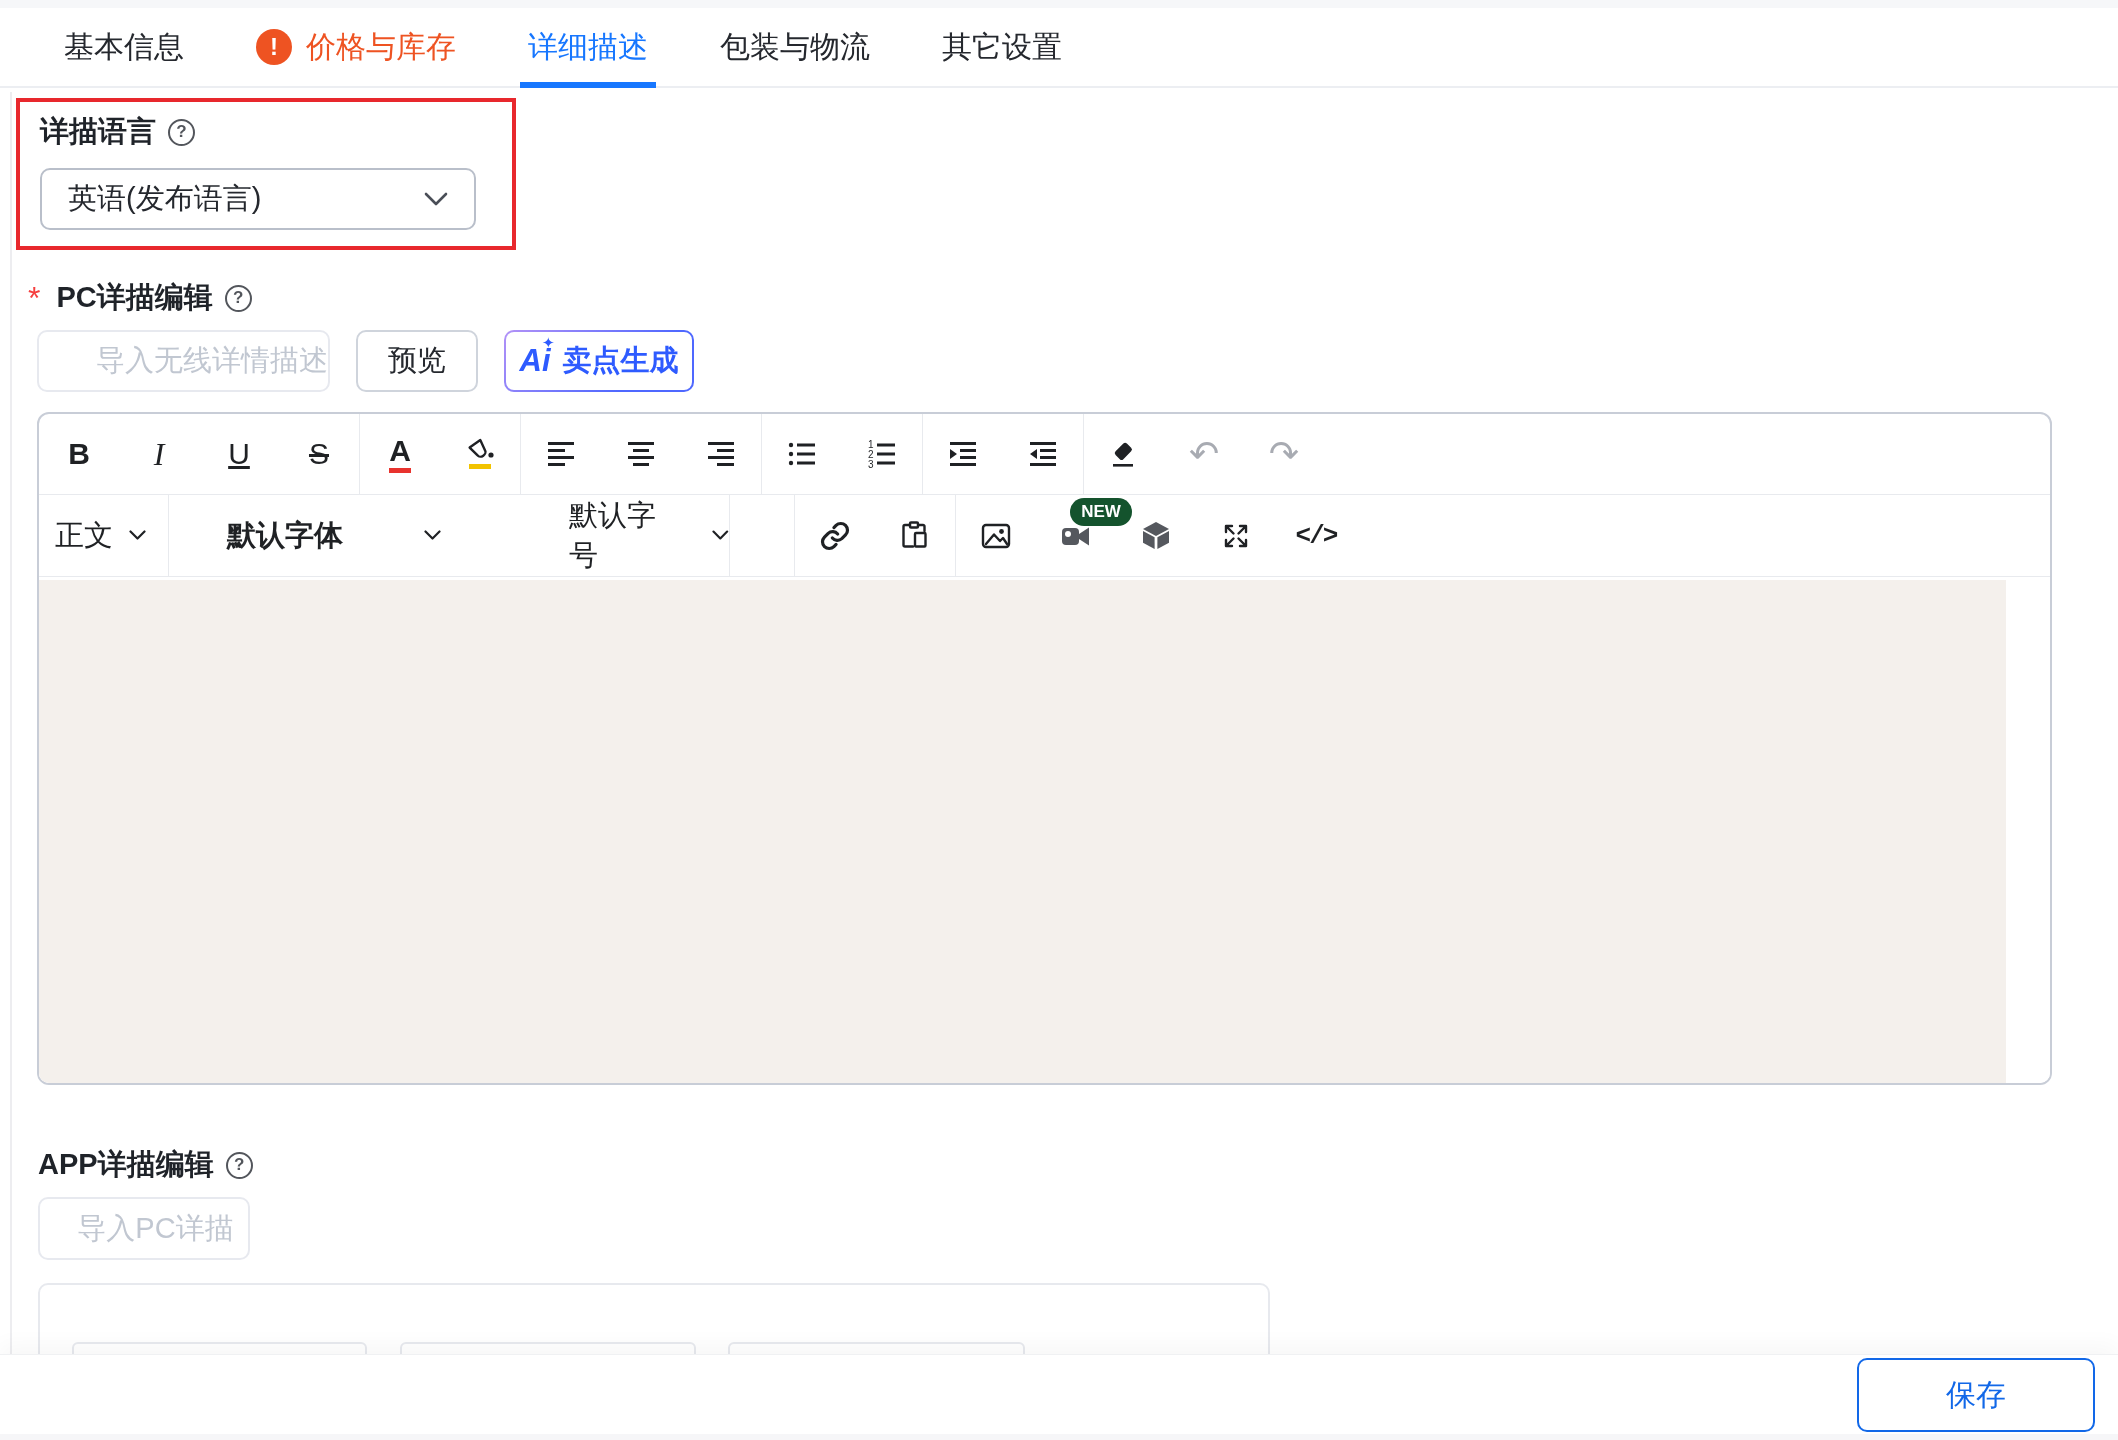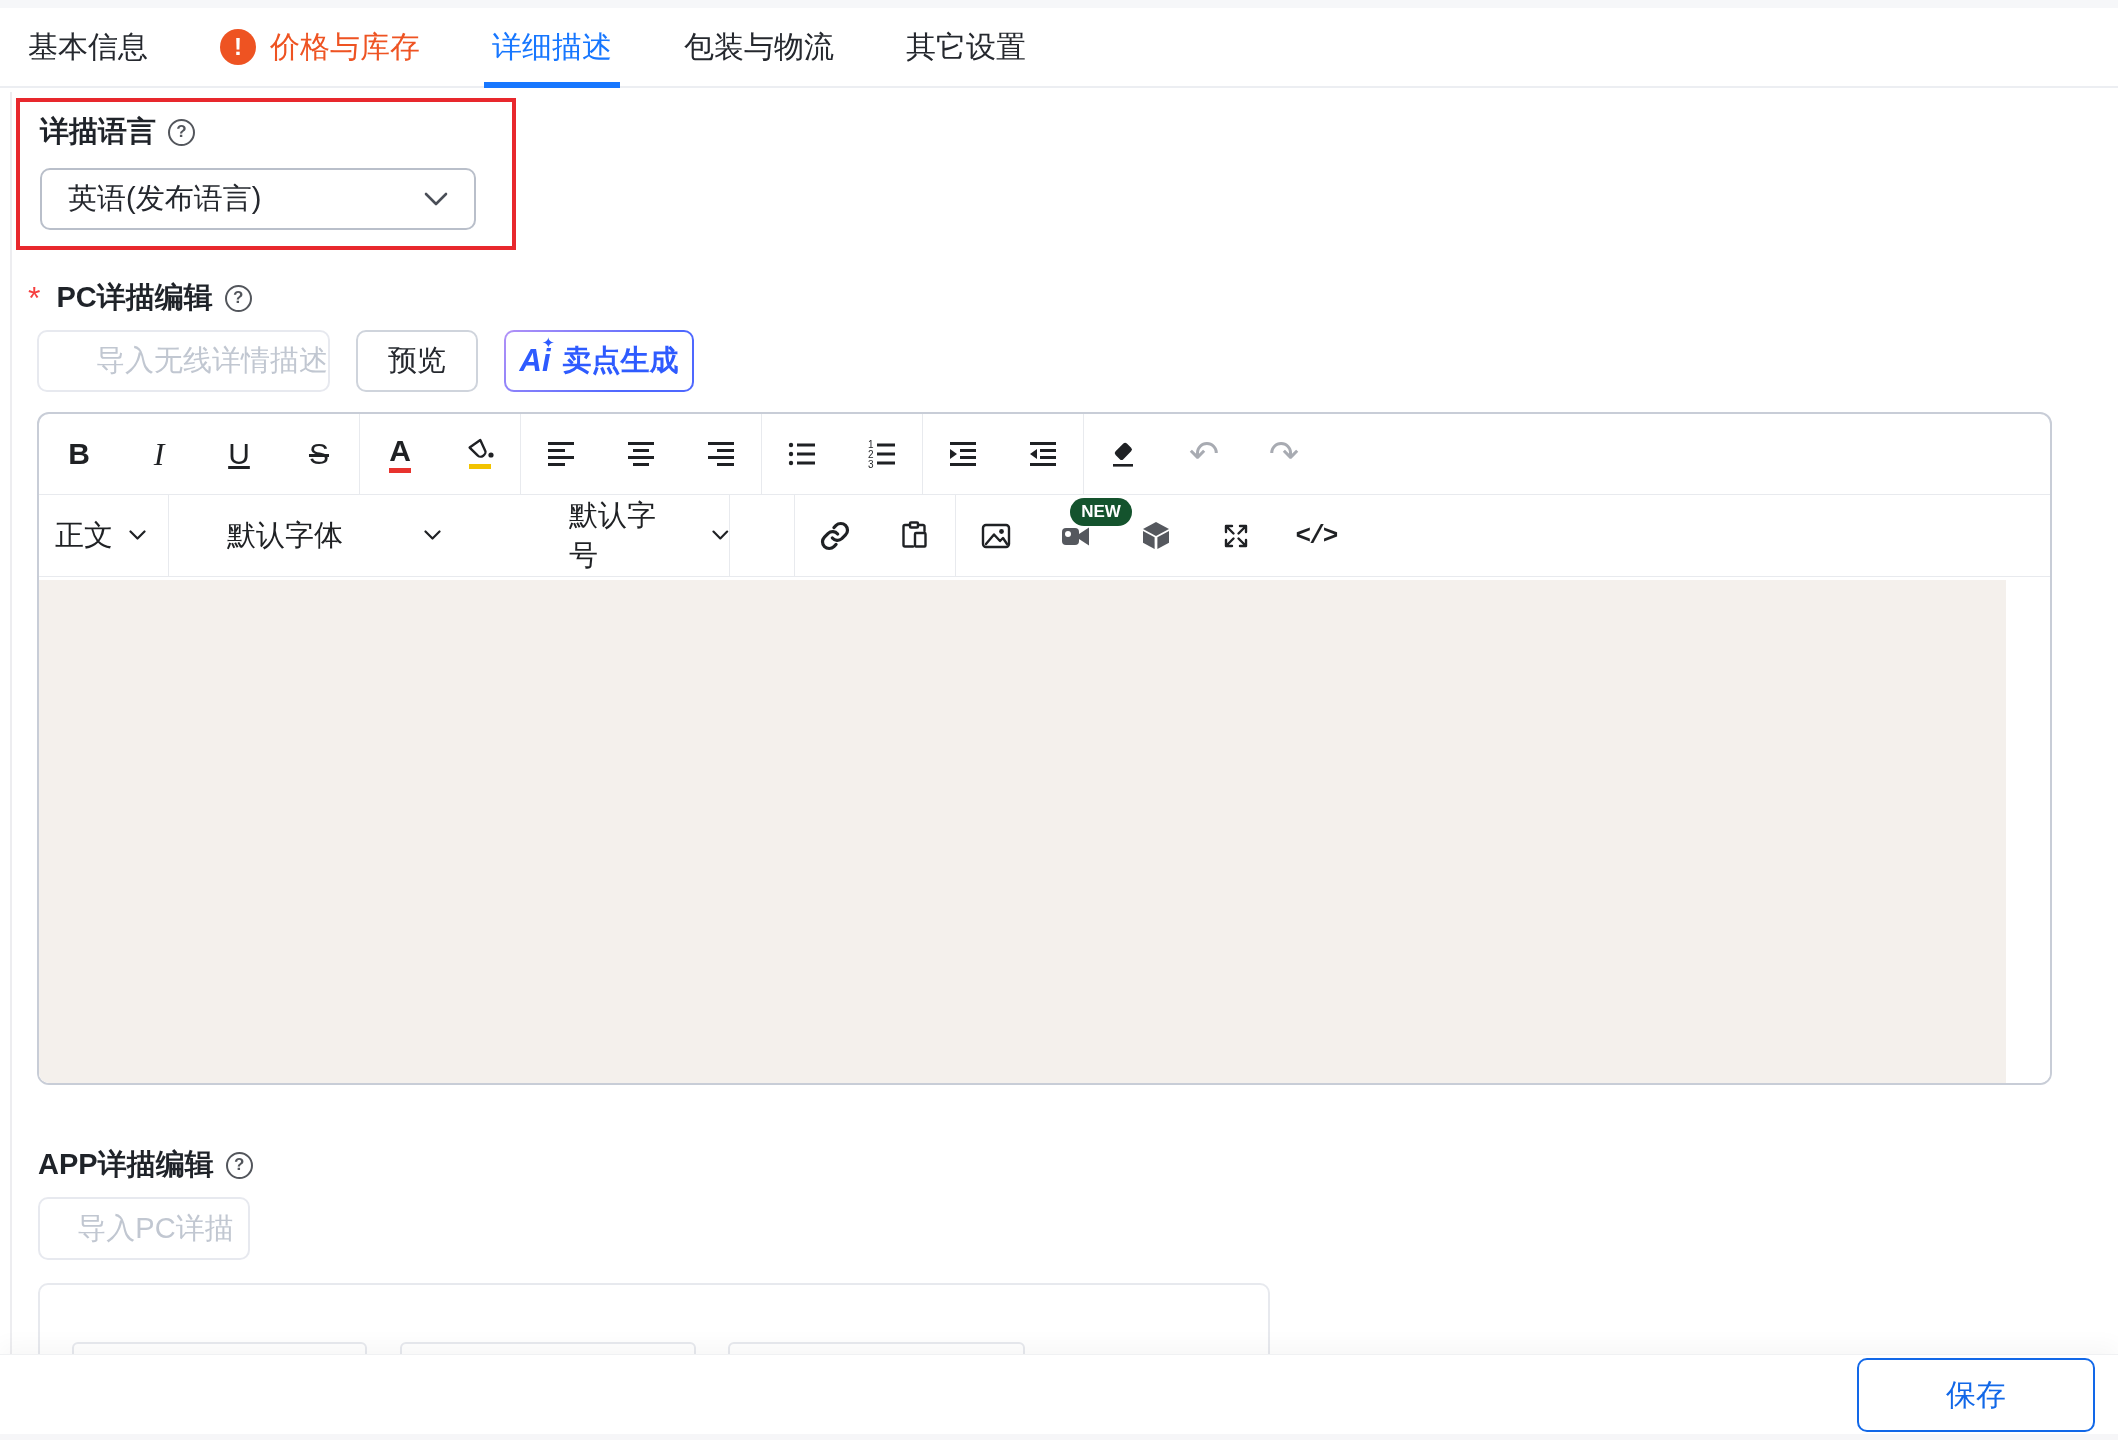--- a/index.html
+++ b/index.html
@@ -2,21 +2,21 @@
 <html><head>
 <meta charset="utf-8">
 <style>
   html,body{margin:0;padding:0;background:#fff;}
   .page{position:relative;width:2118px;height:1440px;background:#fff;overflow:hidden;
         font-family:"Liberation Sans","DejaVu Sans",sans-serif;color:#25282e;}
   .topstrip{position:absolute;left:0;top:0;width:100%;height:8px;background:#f6f7f9;}
 
   
   .tabbar{position:absolute;left:0;top:8px;width:100%;height:80px;background:#fff;
-          border-bottom:2px solid #eceef2;display:flex;align-items:center;gap:72px;padding-left:28px;box-sizing:border-box;}
+          border-bottom:2px solid #eceef2;display:flex;align-items:center;gap:72px;padding-left:64px;box-sizing:border-box;}
   .tab{position:relative;height:100%;display:flex;align-items:center;gap:14px;font-size:30px;color:#25282e;cursor:pointer;}
   .tab.error{color:#ee5322;}
   .tab.active{color:#1777ff;}
   .tab-underline{position:absolute;left:-8px;right:-8px;bottom:-2px;height:6px;background:#1777ff;}
   .warn-dot{width:36px;height:36px;border-radius:50%;background:#ee5322;color:#fff;display:flex;
             align-items:center;justify-content:center;font-size:24px;font-weight:700;}
 
   
   .left-line{position:absolute;left:10px;top:92px;height:1340px;width:2px;background:#ededf0;}
 
@@ -55,21 +55,21 @@
   .g{font-size:30px;color:#1f2124;line-height:1;}
   .g-b{font-weight:800;}
   .g-i{font-style:italic;font-family:"Liberation Serif","DejaVu Serif",serif;font-size:32px;}
   .g-u{text-decoration:underline;}
   .g-s{text-decoration:line-through;}
   .g-a{border-bottom:5px solid #e8332e;padding-bottom:2px;font-weight:600;}
   .g-undo{font-size:36px;color:#a8abb2;font-family:"DejaVu Sans",sans-serif;}
   .g-code{font-family:"Liberation Mono","DejaVu Sans Mono",monospace;font-size:26px;font-weight:700;letter-spacing:-2px;}
   .dd{height:100%;display:flex;align-items:center;font-size:29px;color:#1f2124;cursor:pointer;flex:0 0 auto;box-sizing:border-box;}
   .dd-para{padding:0 22px 0 16px;gap:16px;}
-  .dd-font{padding:0 0 0 58px;gap:81px;width:360px;}
+  .dd-font{padding:0 0 0 58px;gap:81px;width:360px;font-weight:bold;}
   .dd-size{padding:0 0 0 40px;gap:30px;width:200px;}
   .video-cell{position:relative;}
   .new-badge{position:absolute;top:3px;left:34px;min-width:62px;height:28px;border-radius:15px;background:#14532d;
              color:#fff;font-size:17px;font-weight:700;display:flex;align-items:center;justify-content:center;z-index:3;}
   .editor-body{position:absolute;left:0;top:166px;right:0;bottom:0;background:#fff;}
   .editor-canvas{height:100%;margin-right:44px;background:#f4f0ec;cursor:text;}
 
   
   .lbl-app{left:38px;top:1145px;}
   .btn-import-pc{position:absolute;left:38px;top:1197px;width:212px;height:63px;padding-left:23px;}

